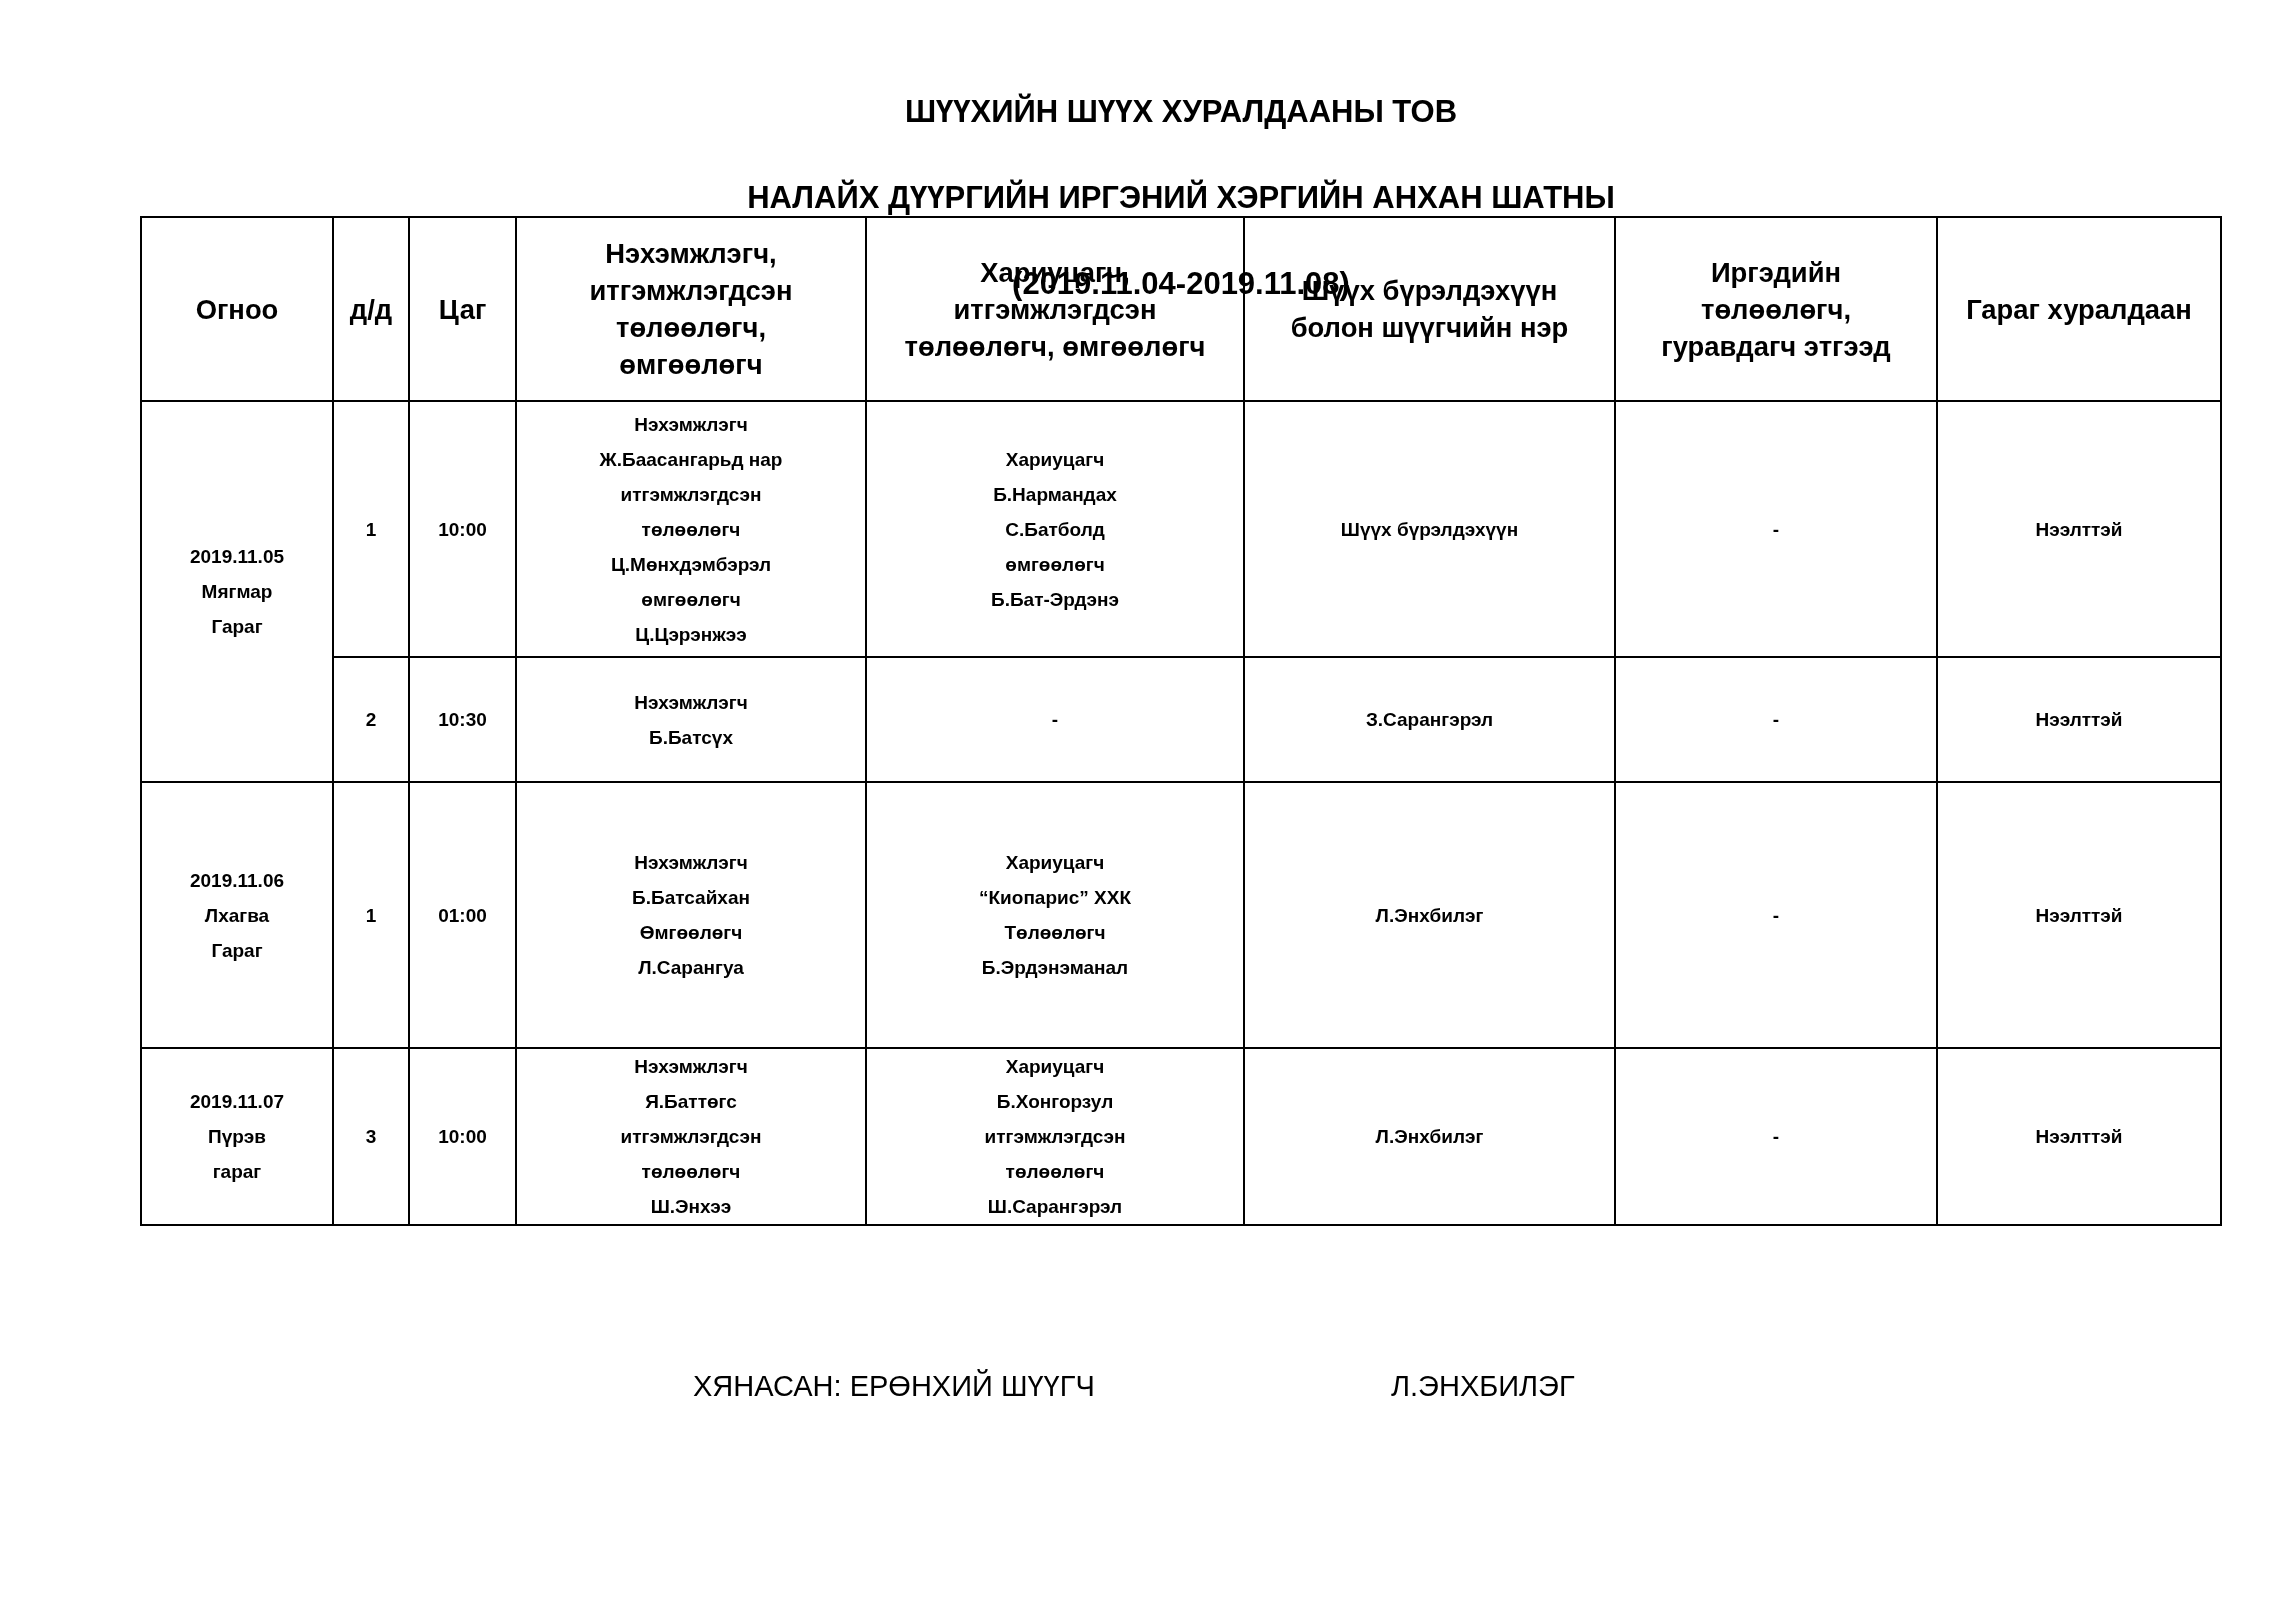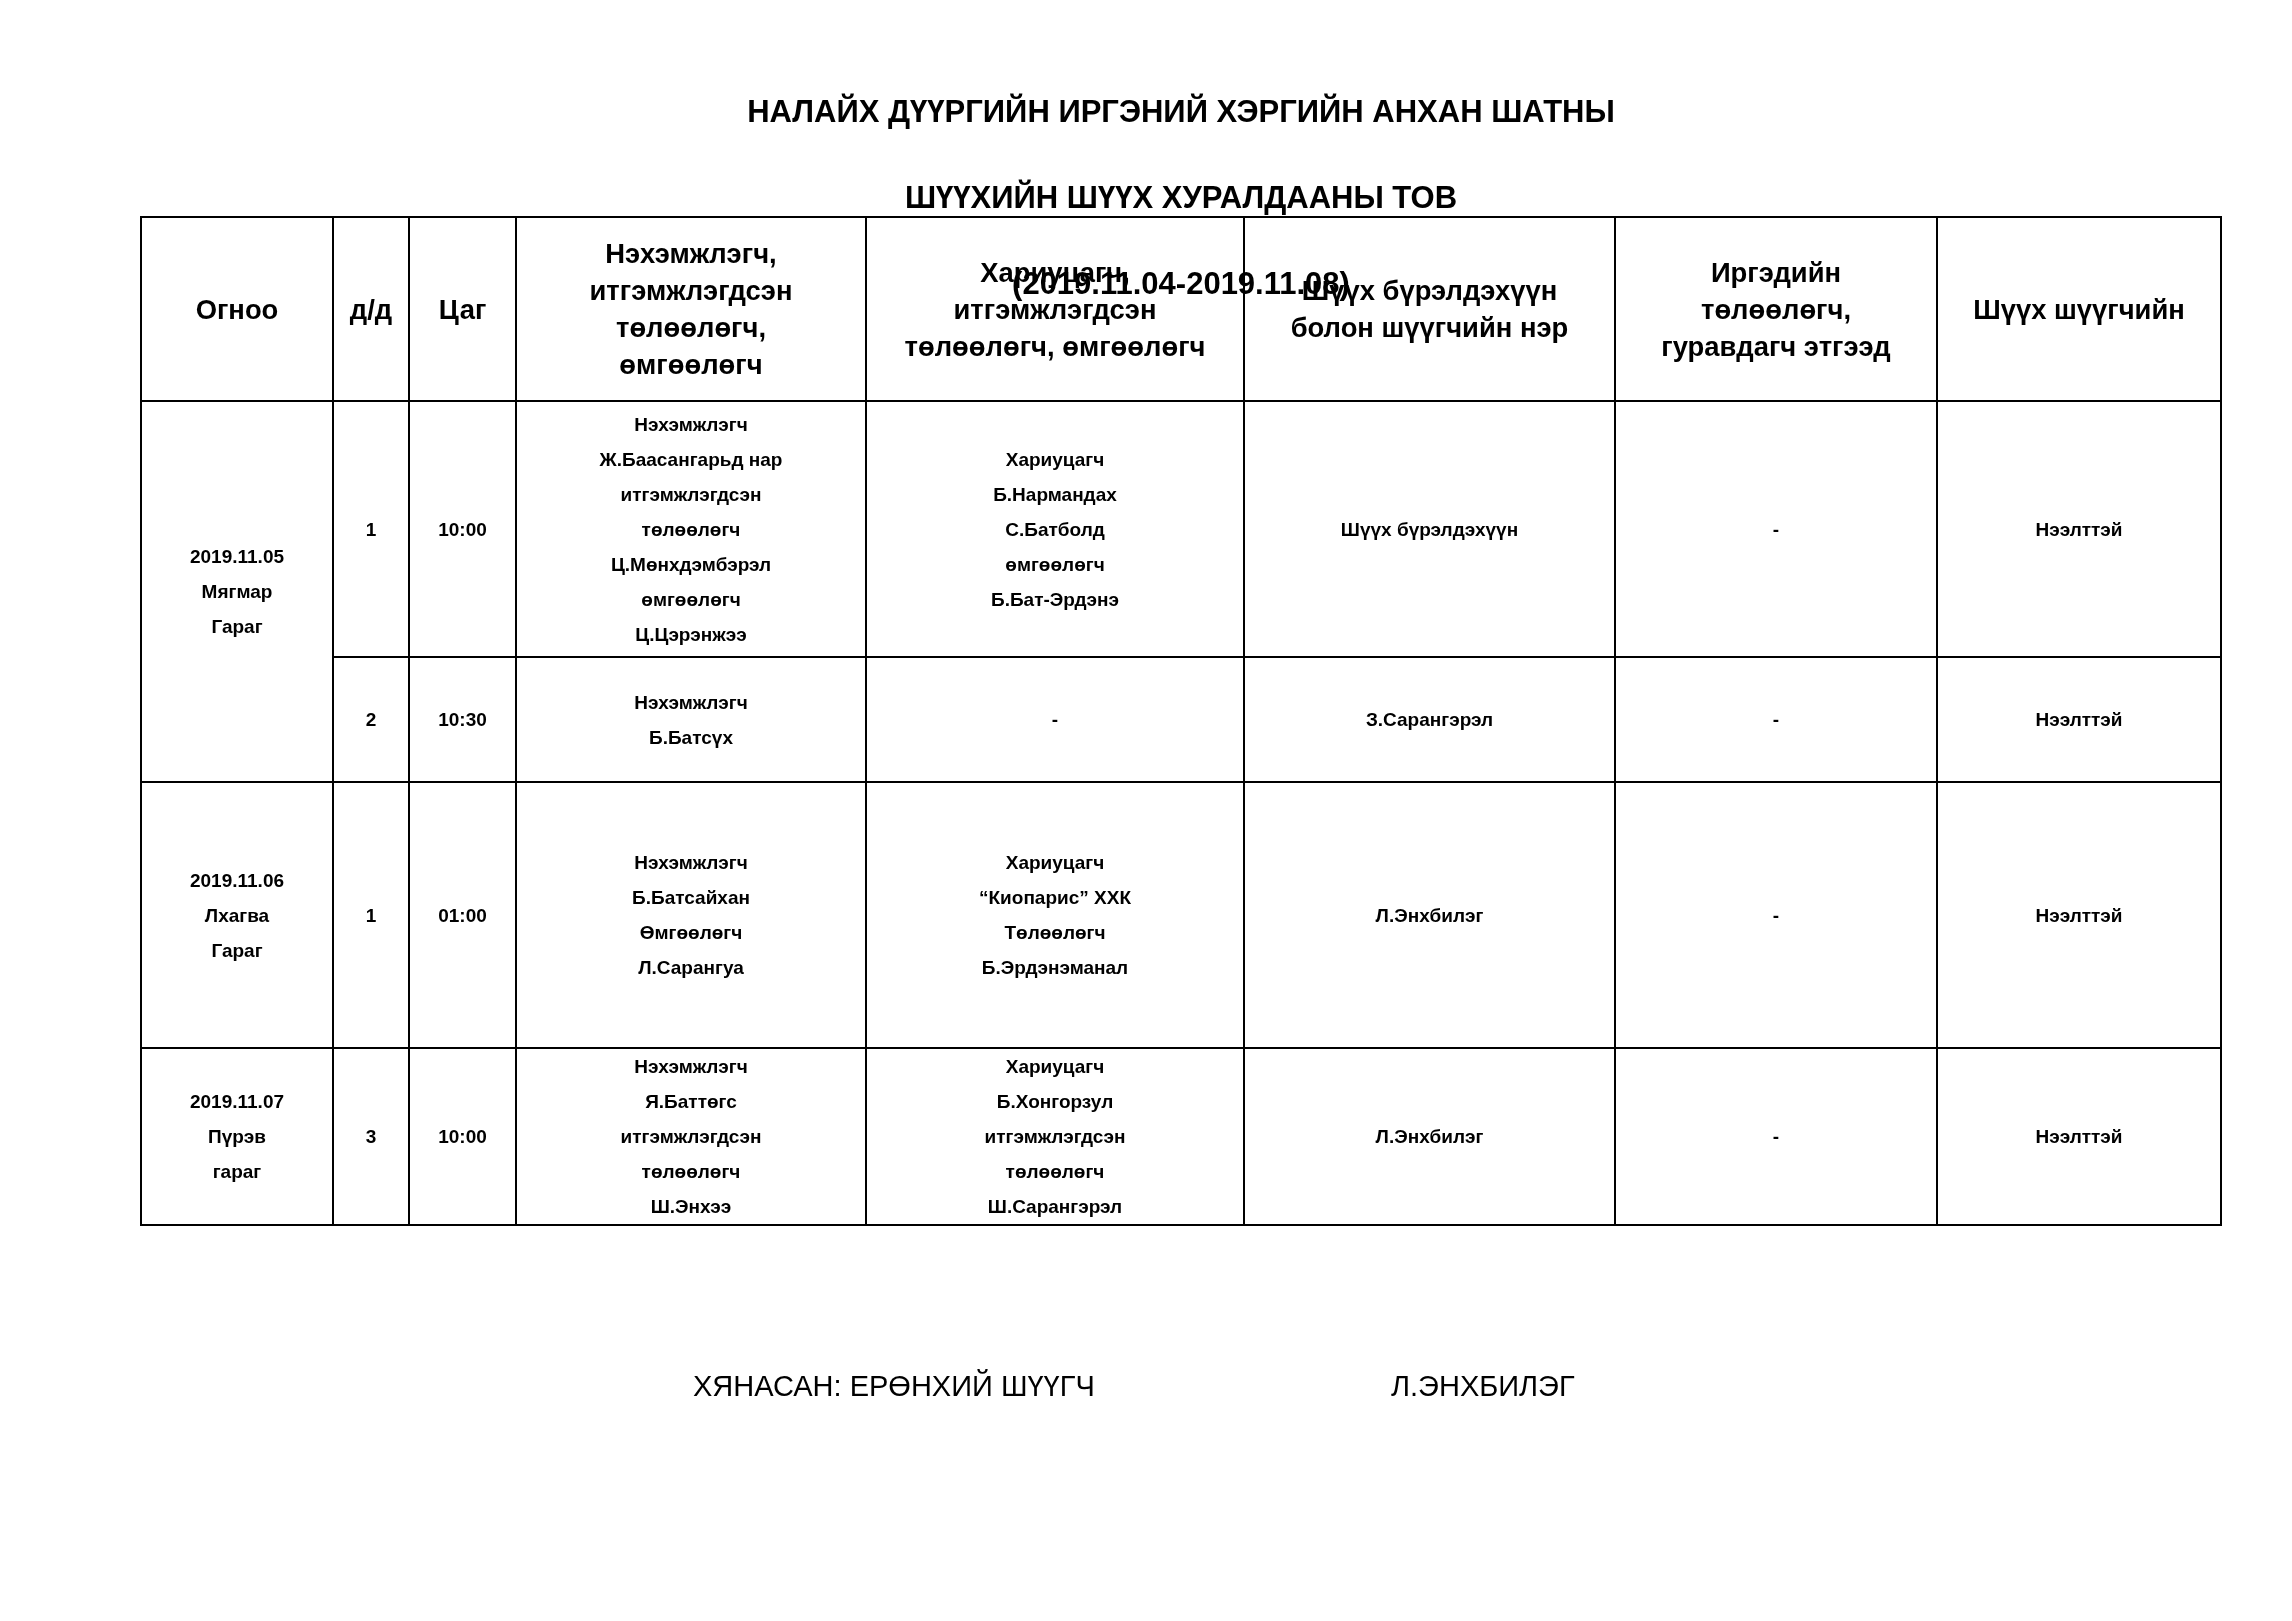--- a/index.html
+++ b/index.html
@@ -91,22 +91,22 @@
   }
   .footer-label { position: absolute; left: 693px; top: 0; }
   .footer-name  { position: absolute; left: 1391px; top: 0; }
 </style>
 </head>
 <body>
 
 <div class="page">
 
   <div class="title-block">
+    <div>ШҮҮХИЙН ШҮҮХ ХУРАЛДААНЫ ТОВ</div>
     <div>НАЛАЙХ ДҮҮРГИЙН ИРГЭНИЙ ХЭРГИЙН АНХАН ШАТНЫ</div>
-    <div>ШҮҮХИЙН ШҮҮХ ХУРАЛДААНЫ ТОВ</div>
     <div>(2019.11.04-2019.11.08)</div>
   </div>
 
   <table class="schedule">
     <colgroup>
       <col style="width:192px">
         <col style="width:76px">
         <col style="width:107px">
       <col style="width:350px">
         <col style="width:378px">
@@ -124,21 +124,21 @@
 төлөөлөгч,
 өмгөөлөгч</th>
         <th data-col="defendant">Хариуцагч,
 итгэмжлэгдсэн
 төлөөлөгч, өмгөөлөгч</th>
         <th data-col="panel">Шүүх бүрэлдэхүүн
 болон шүүгчийн нэр</th>
         <th data-col="citizens">Иргэдийн
 төлөөлөгч,
 гуравдагч этгээд</th>
-        <th data-col="session">Шүүх шүүгчийн</th>
+        <th data-col="session">Гараг хуралдаан</th>
       </tr>
     </thead>
     <tbody>
       <tr class="row-h1">
         <td rowspan="2" class="date-cell date-merged" data-col="date">2019.11.05
 Мягмар
 Гараг</td>
         <td data-col="num">1</td>
         <td data-col="time">10:00</td>
         <td data-col="plaintiff">Нэхэмжлэгч

